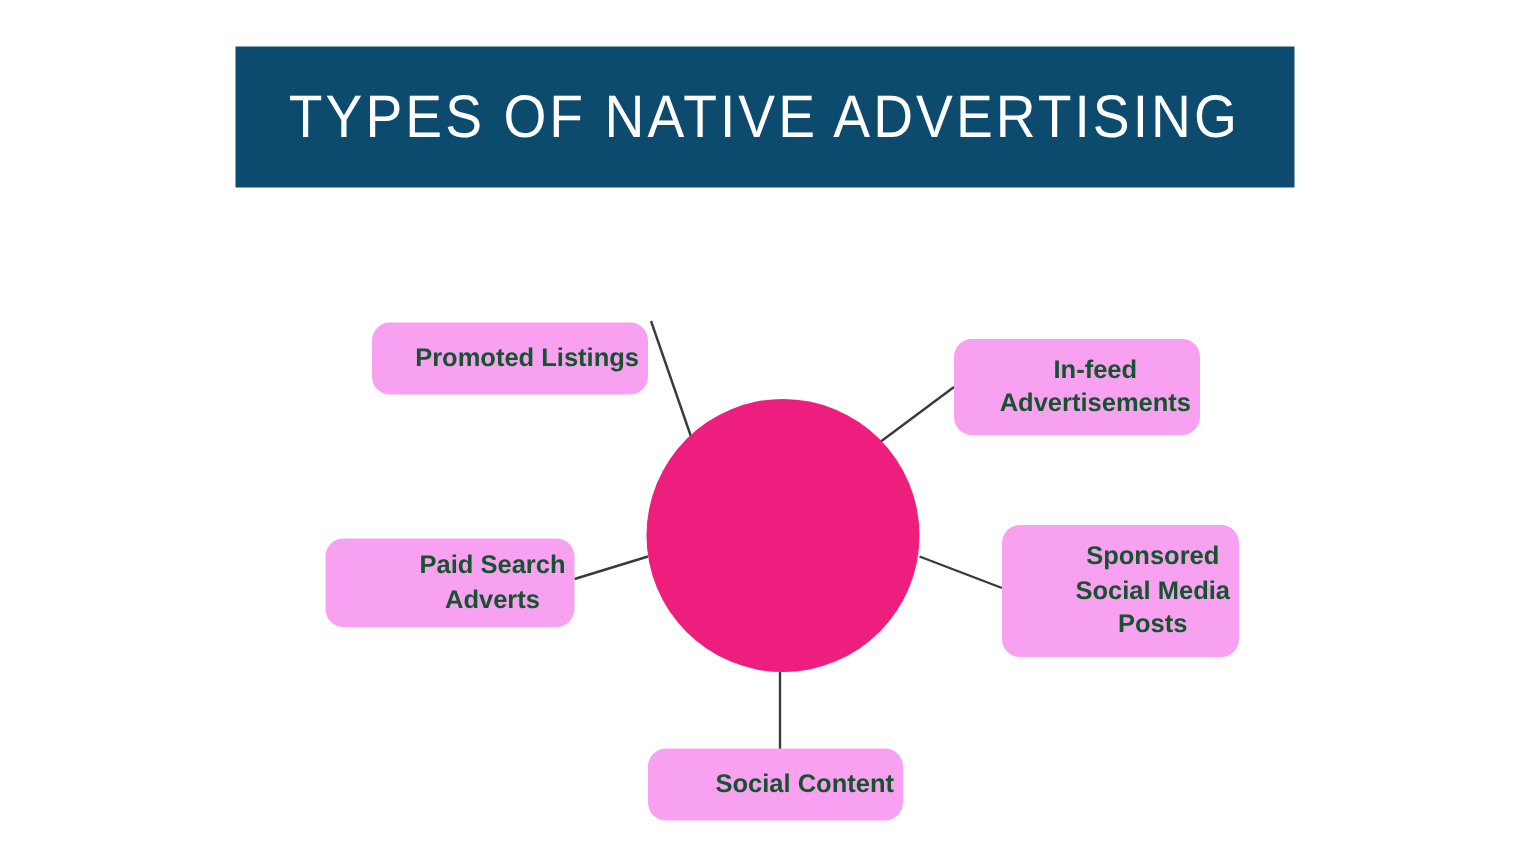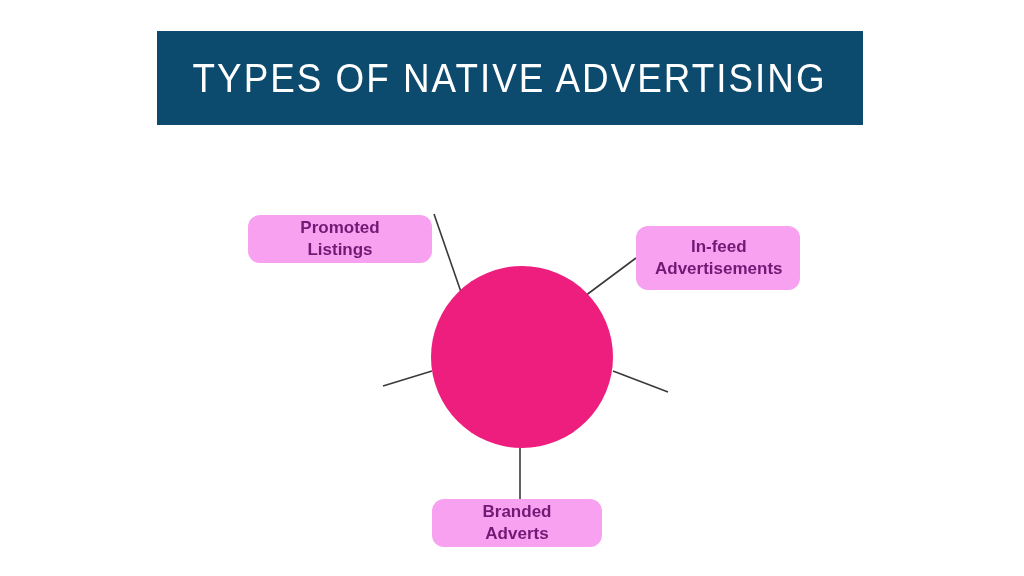--- a/index.html
+++ b/index.html
@@ -71,29 +71,29 @@
     background: #ED1E7E;
   }
 
   
   .node-box {
     position: absolute;
     background: #F7A1F0;
     border-radius: 12px;
     display: flex;
     align-items: center;
-    justify-content: flex-start;
+    justify-content: flex-end;
     text-align: center;
-    color: #701a75;
+    color: #14532d;
     font-family: "Liberation Sans", sans-serif;
     font-weight: bold;
     font-size: 17px;
     line-height: 1.32;
     box-sizing: border-box;
-    padding: 4px 19px;
+    padding: 4px 6px;
   }
 
   #node-promoted-listings {
     left: 248px;
     top: 215px;
     width: 184px;
     height: 48px;
   }
   #node-infeed-advertisements {
     left: 636px;
@@ -145,19 +145,28 @@
 
   <div class="node-box" id="node-promoted-listings">
     <span class="node-label">Promoted Listings</span>
   </div>
 
   <div class="node-box" id="node-infeed-advertisements">
     <span class="node-label">In-feed
 Advertisements</span>
   </div>
 
+  <div class="node-box" id="node-sponsored-social">
+    <span class="node-label">Sponsored
+Social Media
+Posts</span>
+  </div>
 
   <div class="node-box" id="node-branded-content">
-    <span class="node-label">Branded Adverts</span>
+    <span class="node-label">Social Content</span>
   </div>
 
+  <div class="node-box" id="node-paid-search">
+    <span class="node-label">Paid Search
+Adverts</span>
+  </div>
 
 </div>
 
 </body></html>

